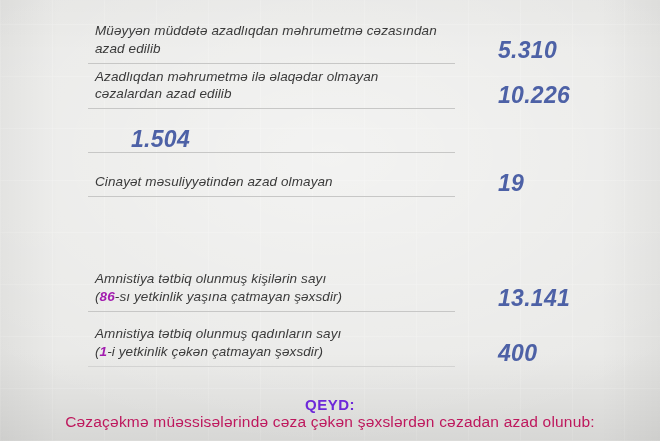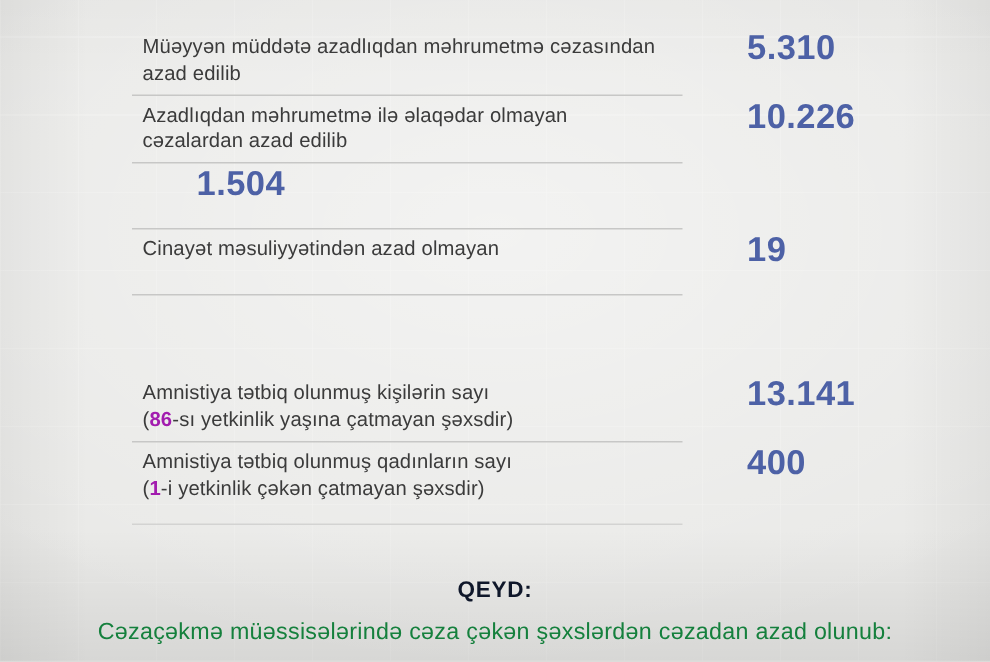--- a/index.html
+++ b/index.html
@@ -24,27 +24,27 @@
     position: absolute; inset: 0;
     background:
       radial-gradient(130% 120% at 50% 35%, rgba(255,255,255,0.45) 0%, rgba(255,255,255,0) 55%),
       linear-gradient(180deg, rgba(0,0,0,0.02) 0%, rgba(0,0,0,0) 12%, rgba(0,0,0,0) 80%, rgba(0,0,0,0.08) 100%),
       linear-gradient(90deg, rgba(0,0,0,0.045) 0%, rgba(0,0,0,0) 9%, rgba(0,0,0,0) 91%, rgba(0,0,0,0.045) 100%);
     pointer-events: none;
   }
 
   .content { position: absolute; left: 88px; top: 18px; width: 532px; }
 
-  .row { position: relative; display: flex; align-items: flex-start; min-height: 44px; }
+  .row { position: relative; display: flex; align-items: flex-end; min-height: 44px; font-style: italic; }
   .row::after {
     content: ""; position: absolute; left: 0; bottom: 0;
     width: 367px; height: 1px; background: #c7c7c6;
   }
   .row.light::after { background: #d3d3d2; }
-  .row.gap-top { margin-top: 52px; }
+  .row.gap-top { margin-top: 69px; }
   .row.tall { min-height: 55px; }
 
   .label {
     box-sizing: border-box; width: 367px;
     padding: 4px 16px 6px 7px;
     font-size: 13.5px; line-height: 1.32;
     color: #3b3b3b; letter-spacing: 0.1px;
   }
   .label .line { display: block; }
   .label b { font-weight: bold; color: #a21caf; }
@@ -52,24 +52,24 @@
   .num {
     flex: 1; padding-left: 43px;
     font-size: 23px; font-weight: bold;
     color: #4d61a6; letter-spacing: 0.3px;
     white-space: nowrap;
   }
 
   .footer { position: absolute; left: 0; right: 0; bottom: 10px; text-align: center; }
   .qeyd {
     font-size: 15px; font-weight: bold;
-    color: #0f172a; letter-spacing: 0.5px;
-    margin-bottom: 11px;
+    color: #6d28d9; letter-spacing: 0.5px;
+    margin-bottom: 0;
   }
-  .note { font-size: 15.5px; color: #15803d; letter-spacing: 0.2px; }
+  .note { font-size: 15.5px; color: #be185d; letter-spacing: 0.2px; }
 </style>
 </head>
 <body>
 
 <div class="stage">
   <div class="bg-grid"></div>
   <div class="bg-vignette"></div>
 
   <div class="content">
 

